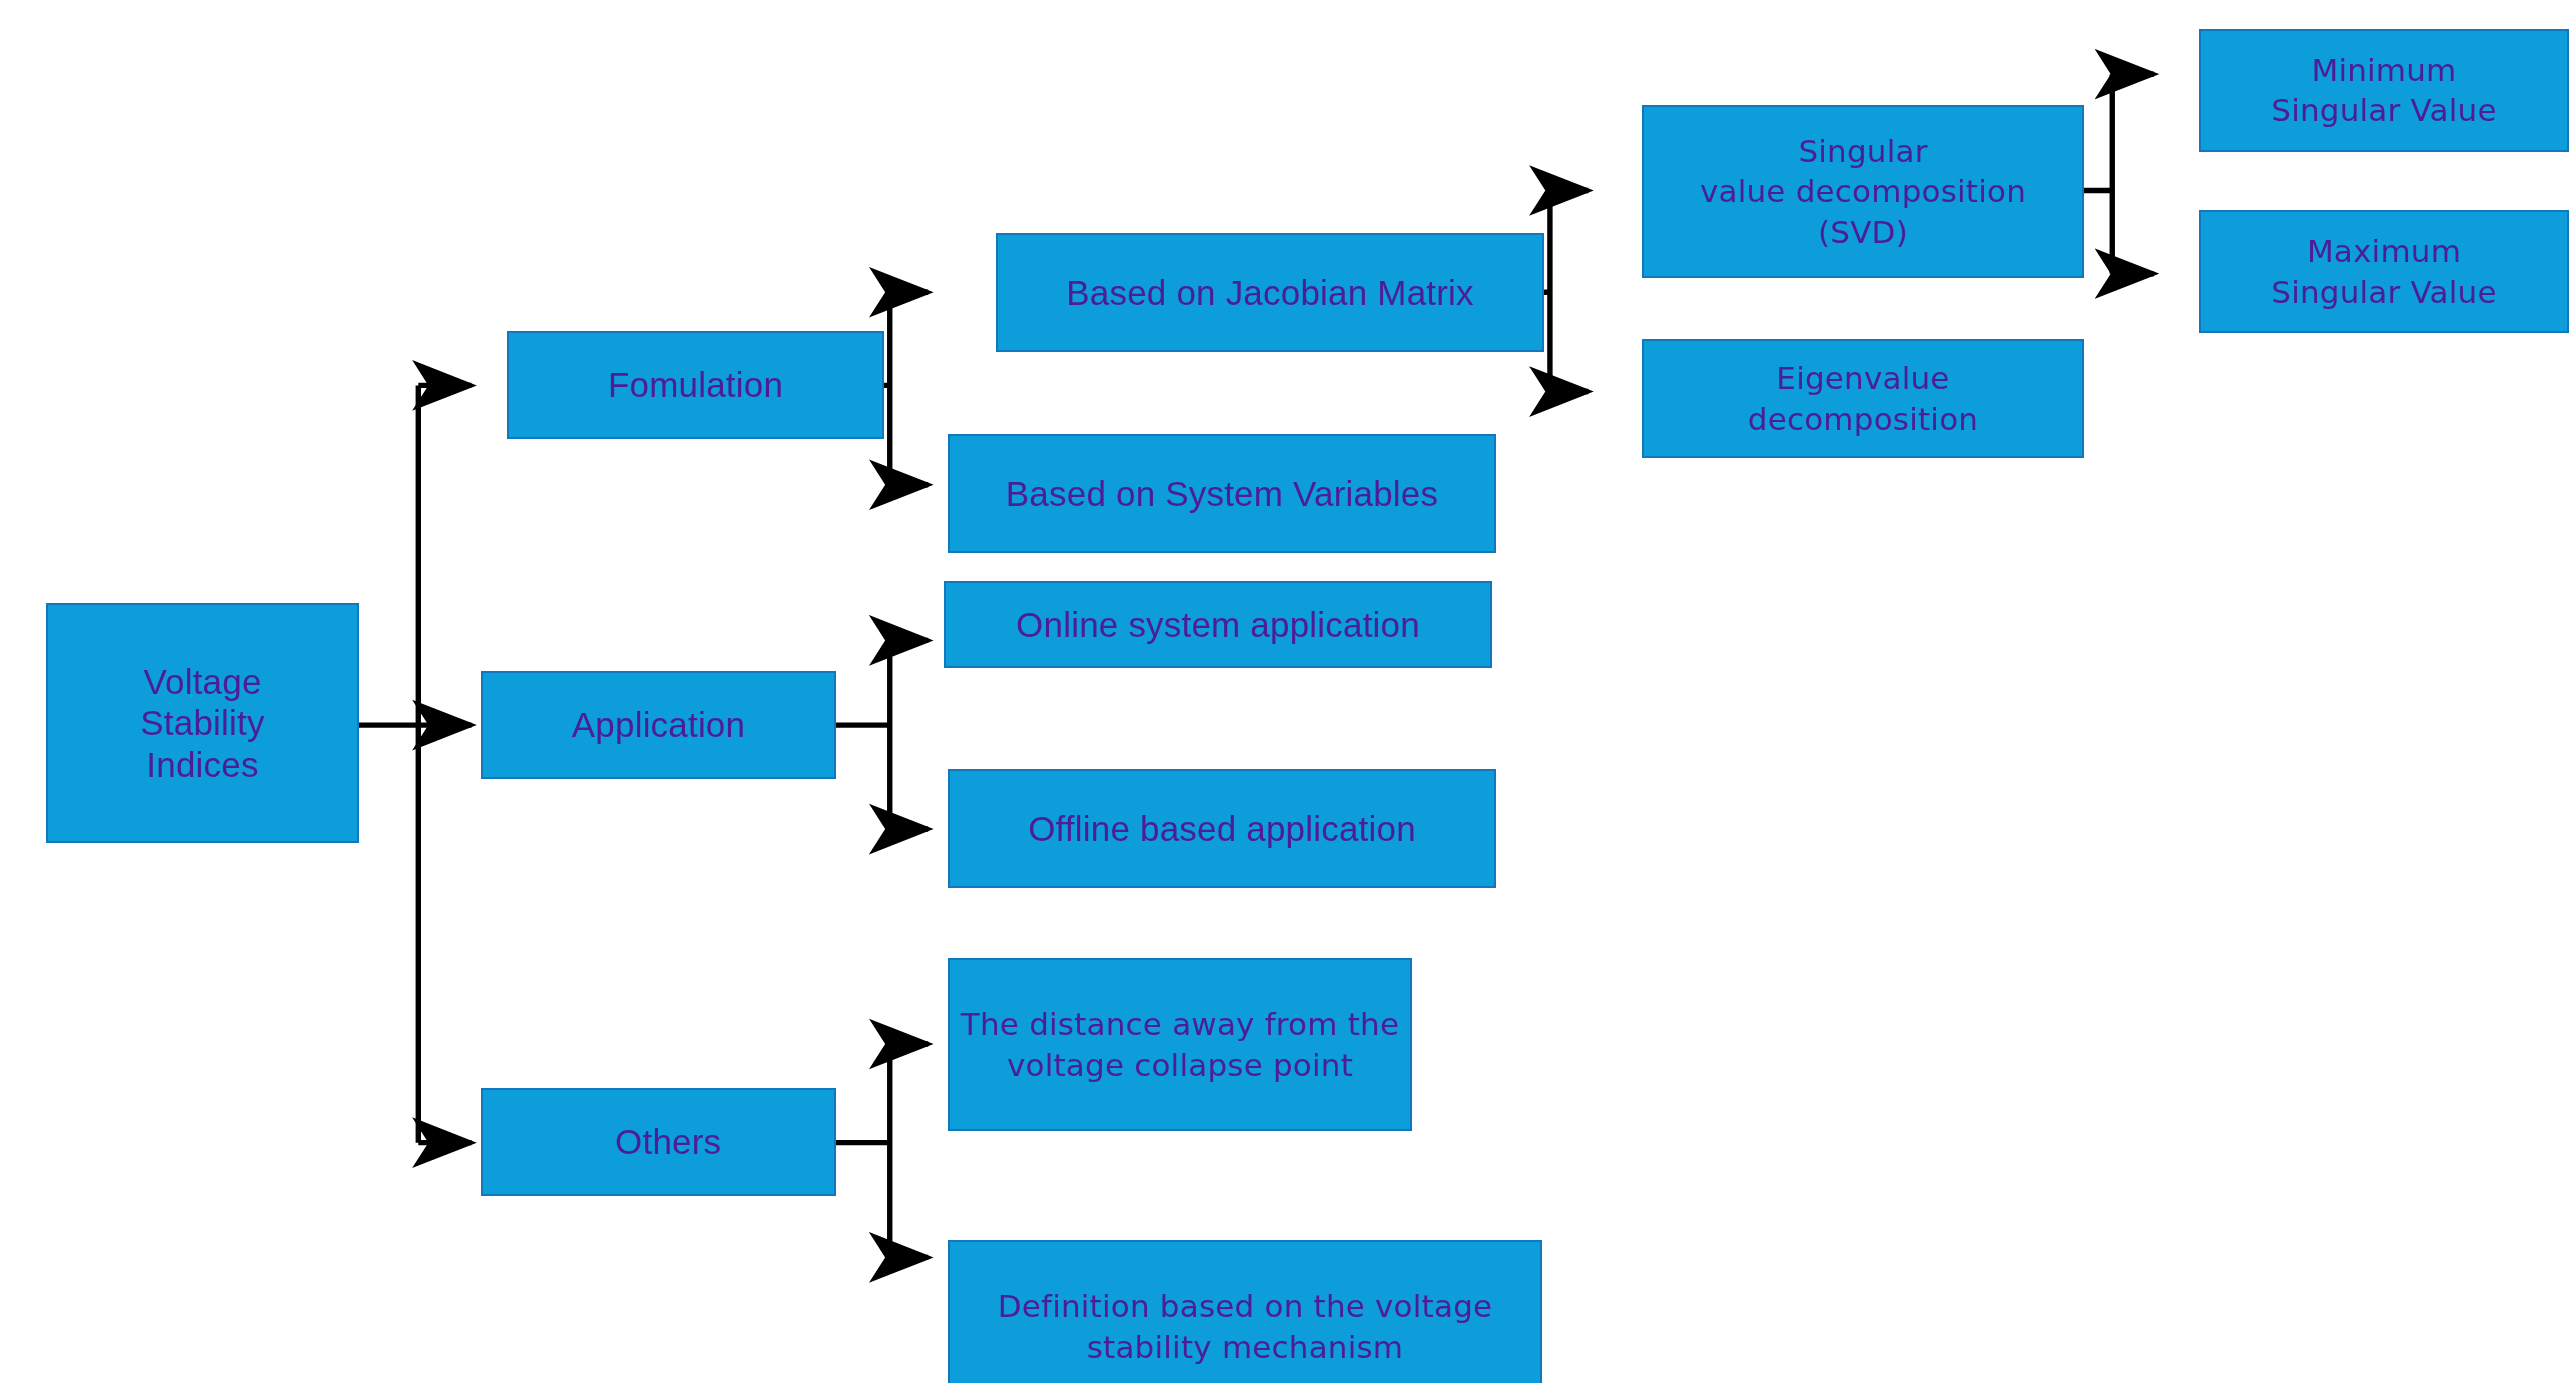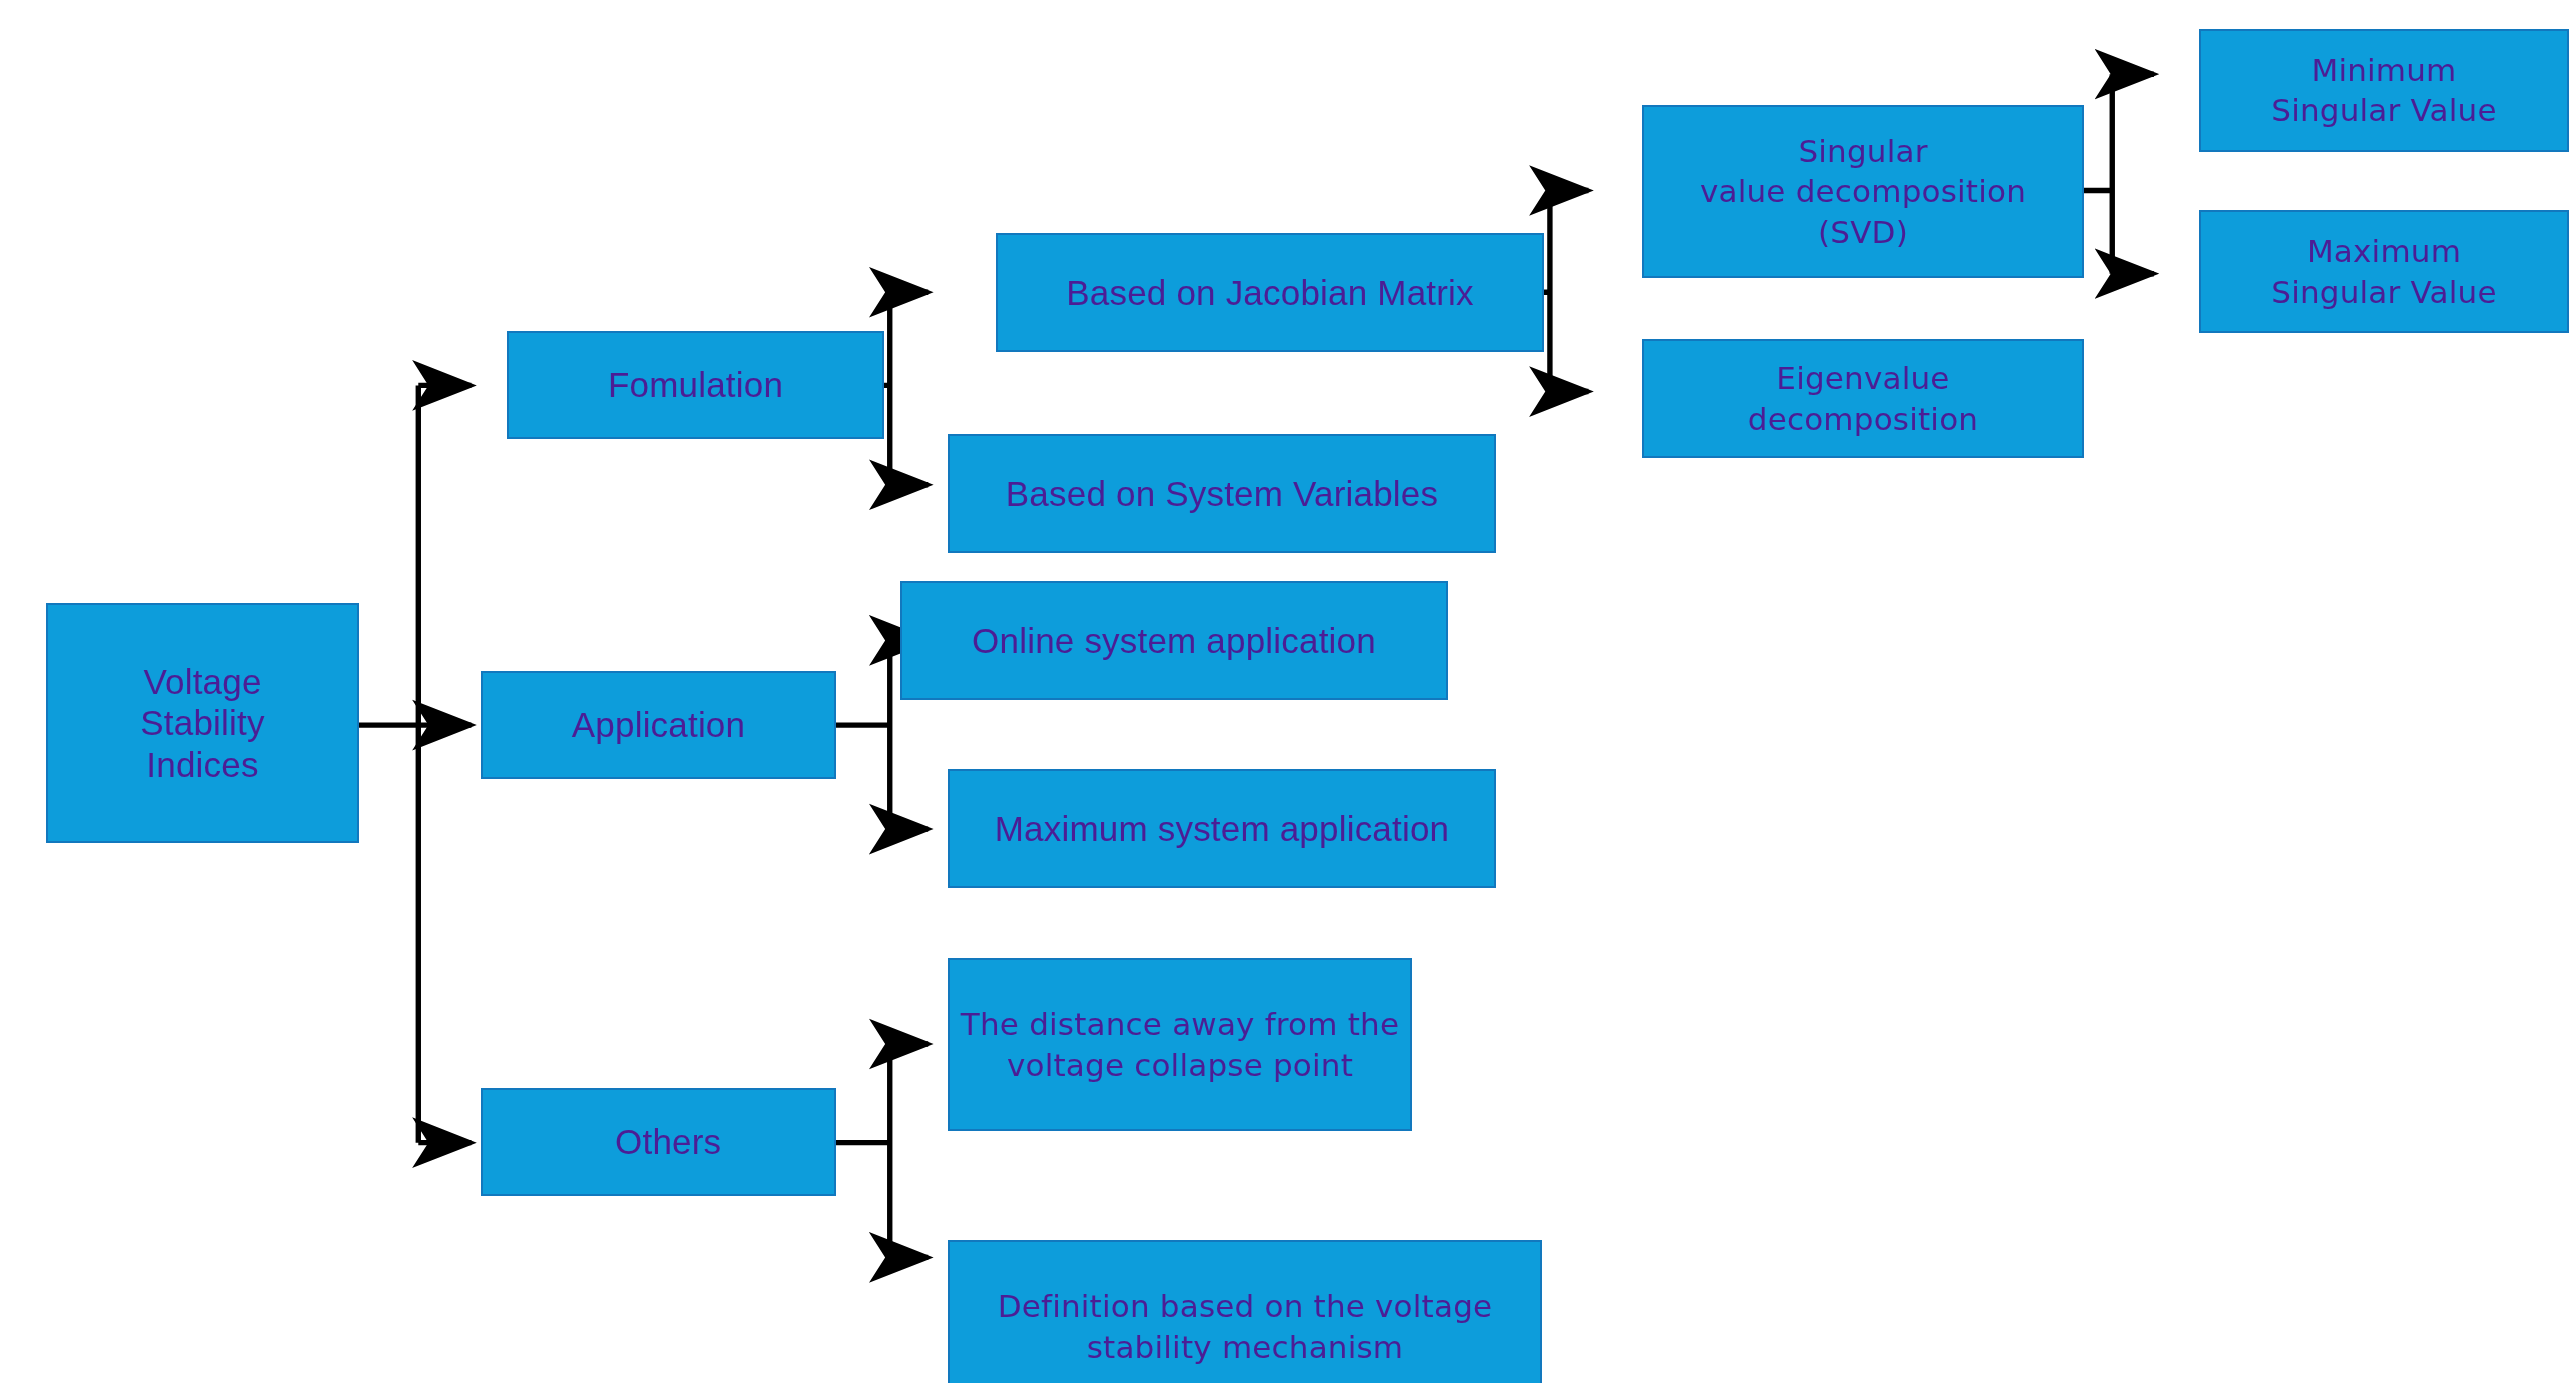--- a/index.html
+++ b/index.html
@@ -111,23 +111,23 @@
   <div class="node font-a" style="left:507px; top:331px; width:377px; height:108px;">Fomulation</div>
 
   <div class="node font-a" style="left:481px; top:671px; width:355px; height:108px;">Application</div>
 
   <div class="node font-a" style="left:481px; top:1088px; width:355px; height:108px;padding-left:27px;">Others</div>
 
   <div class="node font-a" style="left:948px; top:233px; width:548px; height:119px;margin-left:48px;">Based on Jacobian Matrix</div>
 
   <div class="node font-a" style="left:948px; top:434px; width:548px; height:119px;">Based on System Variables</div>
 
-  <div class="node font-a" style="left:900px; top:581px; width:548px; height:119px;">Online system application</div>
+  <div class="node font-a" style="left:944px; top:581px; width:548px; height:87px;">Online system application</div>
 
-  <div class="node font-a" style="left:948px; top:769px; width:548px; height:119px;">Maximum system application</div>
+  <div class="node font-a" style="left:948px; top:769px; width:548px; height:119px;">Offline based application</div>
 
   <div class="node font-b" style="left:948px; top:958px; width:464px; height:173px;">The distance away from the
 voltage collapse point</div>
 
   <div class="node font-b" style="left:948px; top:1240px; width:594px; height:173px;">Definition based on the voltage
 stability mechanism</div>
 
   <div class="node font-b" style="left:1642px; top:105px; width:442px; height:173px;">Singular
 value decomposition
 (SVD)</div>

